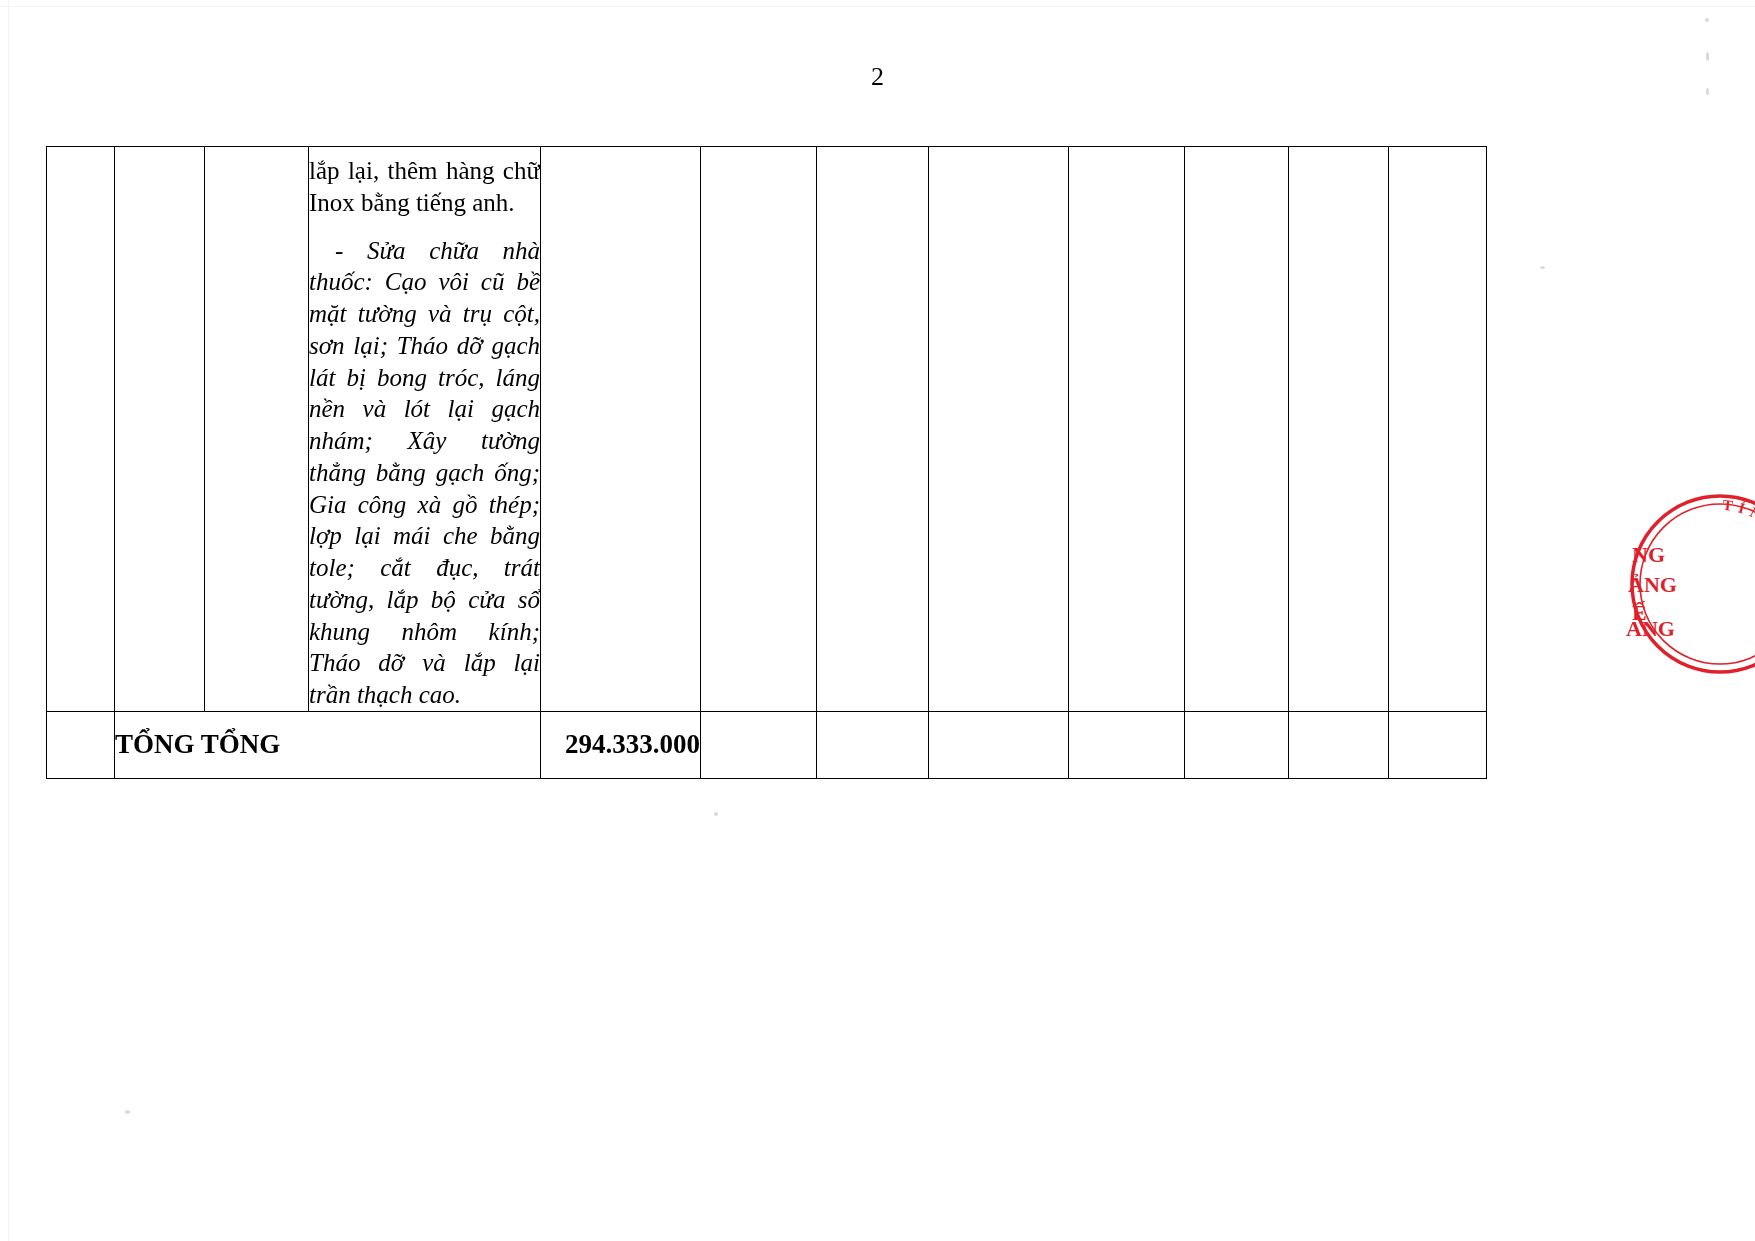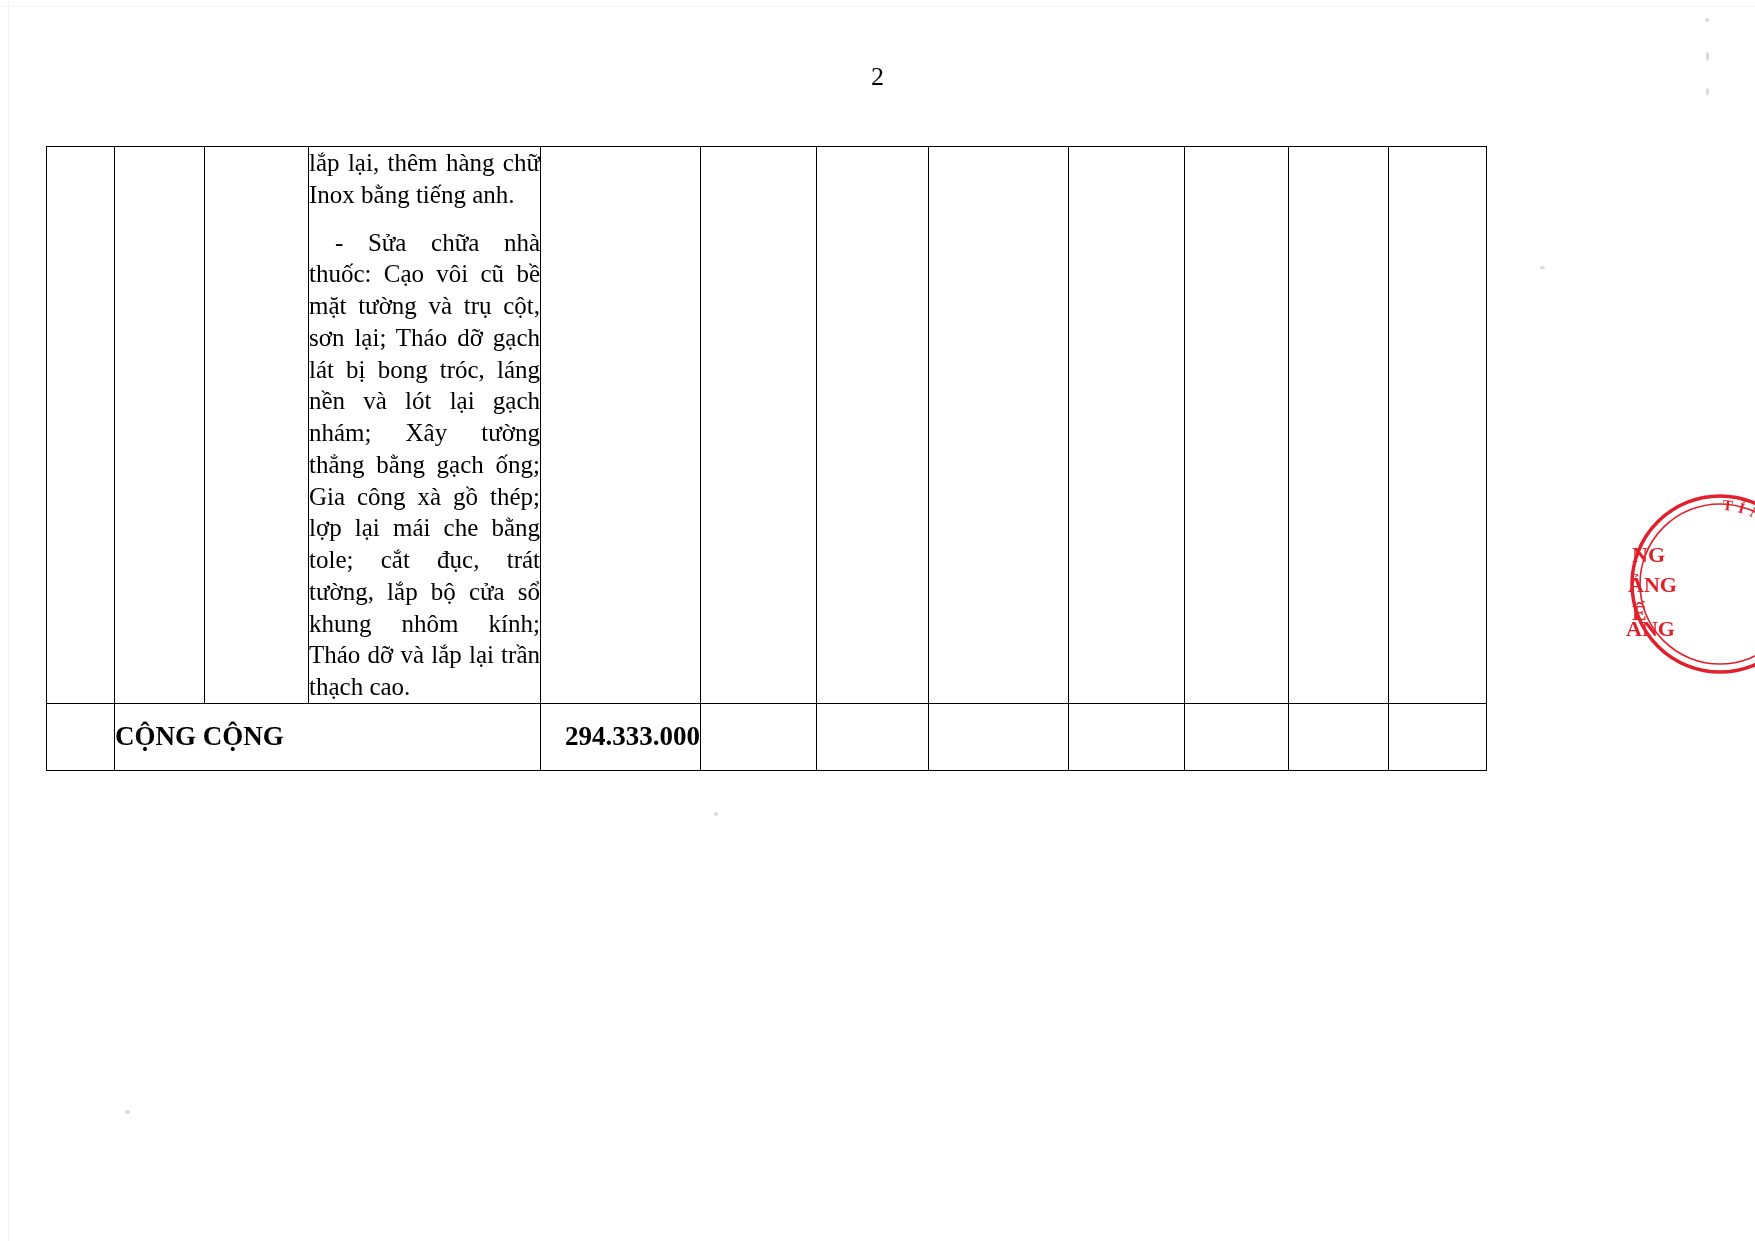--- a/index.html
+++ b/index.html
@@ -64,24 +64,25 @@
     vertical-align: top;
     padding: 0;
   }
   .cell-desc {
     padding: 6px 10px 10px 8px;
     font-size: 25px;
     line-height: 1.27;
     text-align: justify;
   }
   .cell-desc p {
-    margin: 0 0 16px 0;
+    margin: 8px 0 16px 0;
   }
   .cell-desc p:last-child {
     margin-bottom: 0;
+    font-style: italic;
   }
   .indent {
     text-indent: 26px;
   }
   .row-total td {
     height: 66px;
     vertical-align: middle;
   }
   .total-label {
     font-weight: bold;
@@ -163,21 +164,21 @@
         <td></td>
         <td></td>
         <td></td>
         <td></td>
         <td></td>
         <td></td>
         <td></td>
       </tr>
       <tr class="row-total">
         <td></td>
-        <td class="total-label" colspan="3">CỘNG CỘNG</td>
+        <td class="total-label" colspan="3">TỔNG TỔNG</td>
         <td class="total-value">294.333.000</td>
         <td></td>
         <td></td>
         <td></td>
         <td></td>
         <td></td>
         <td></td>
         <td></td>
       </tr>
     </tbody>

